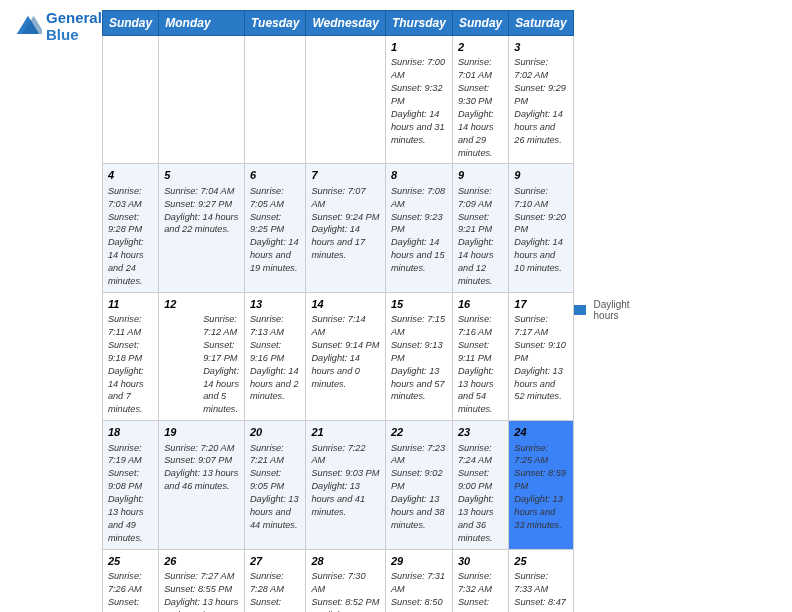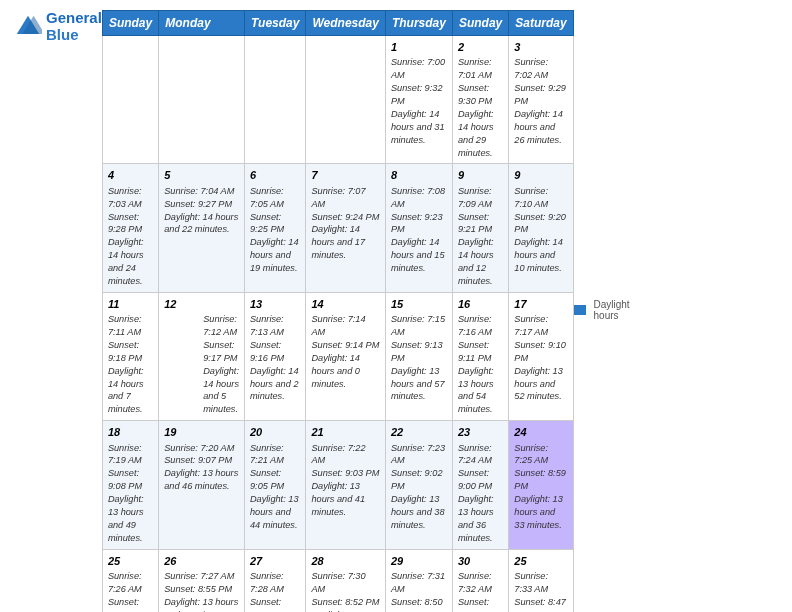--- a/index.html
+++ b/index.html
@@ -285,21 +285,21 @@
             <div class="day-info" style="white-space: pre-line;">Sunrise: 7:23 AM
 Sunset: 9:02 PM
 Daylight: 13 hours and 38 minutes.</div>
           </td>
           <td style="background: rgb(240, 245, 251);">
             <span class="day-number">23</span>
             <div class="day-info" style="white-space: pre-line;">Sunrise: 7:24 AM
 Sunset: 9:00 PM
 Daylight: 13 hours and 36 minutes.</div>
           </td>
-          <td style="background: #c4b5fd;">
+          <td style="background: #3b82f6;">
             <span class="day-number">24</span>
             <div class="day-info" style="white-space: pre-line;">Sunrise: 7:25 AM
 Sunset: 8:59 PM
 Daylight: 13 hours and 33 minutes.</div>
           </td>
         </tr>
         <tr>
           <td style="background: rgb(255, 255, 255);">
             <span class="day-number">25</span>
             <div class="day-info" style="white-space: pre-line;">Sunrise: 7:26 AM

